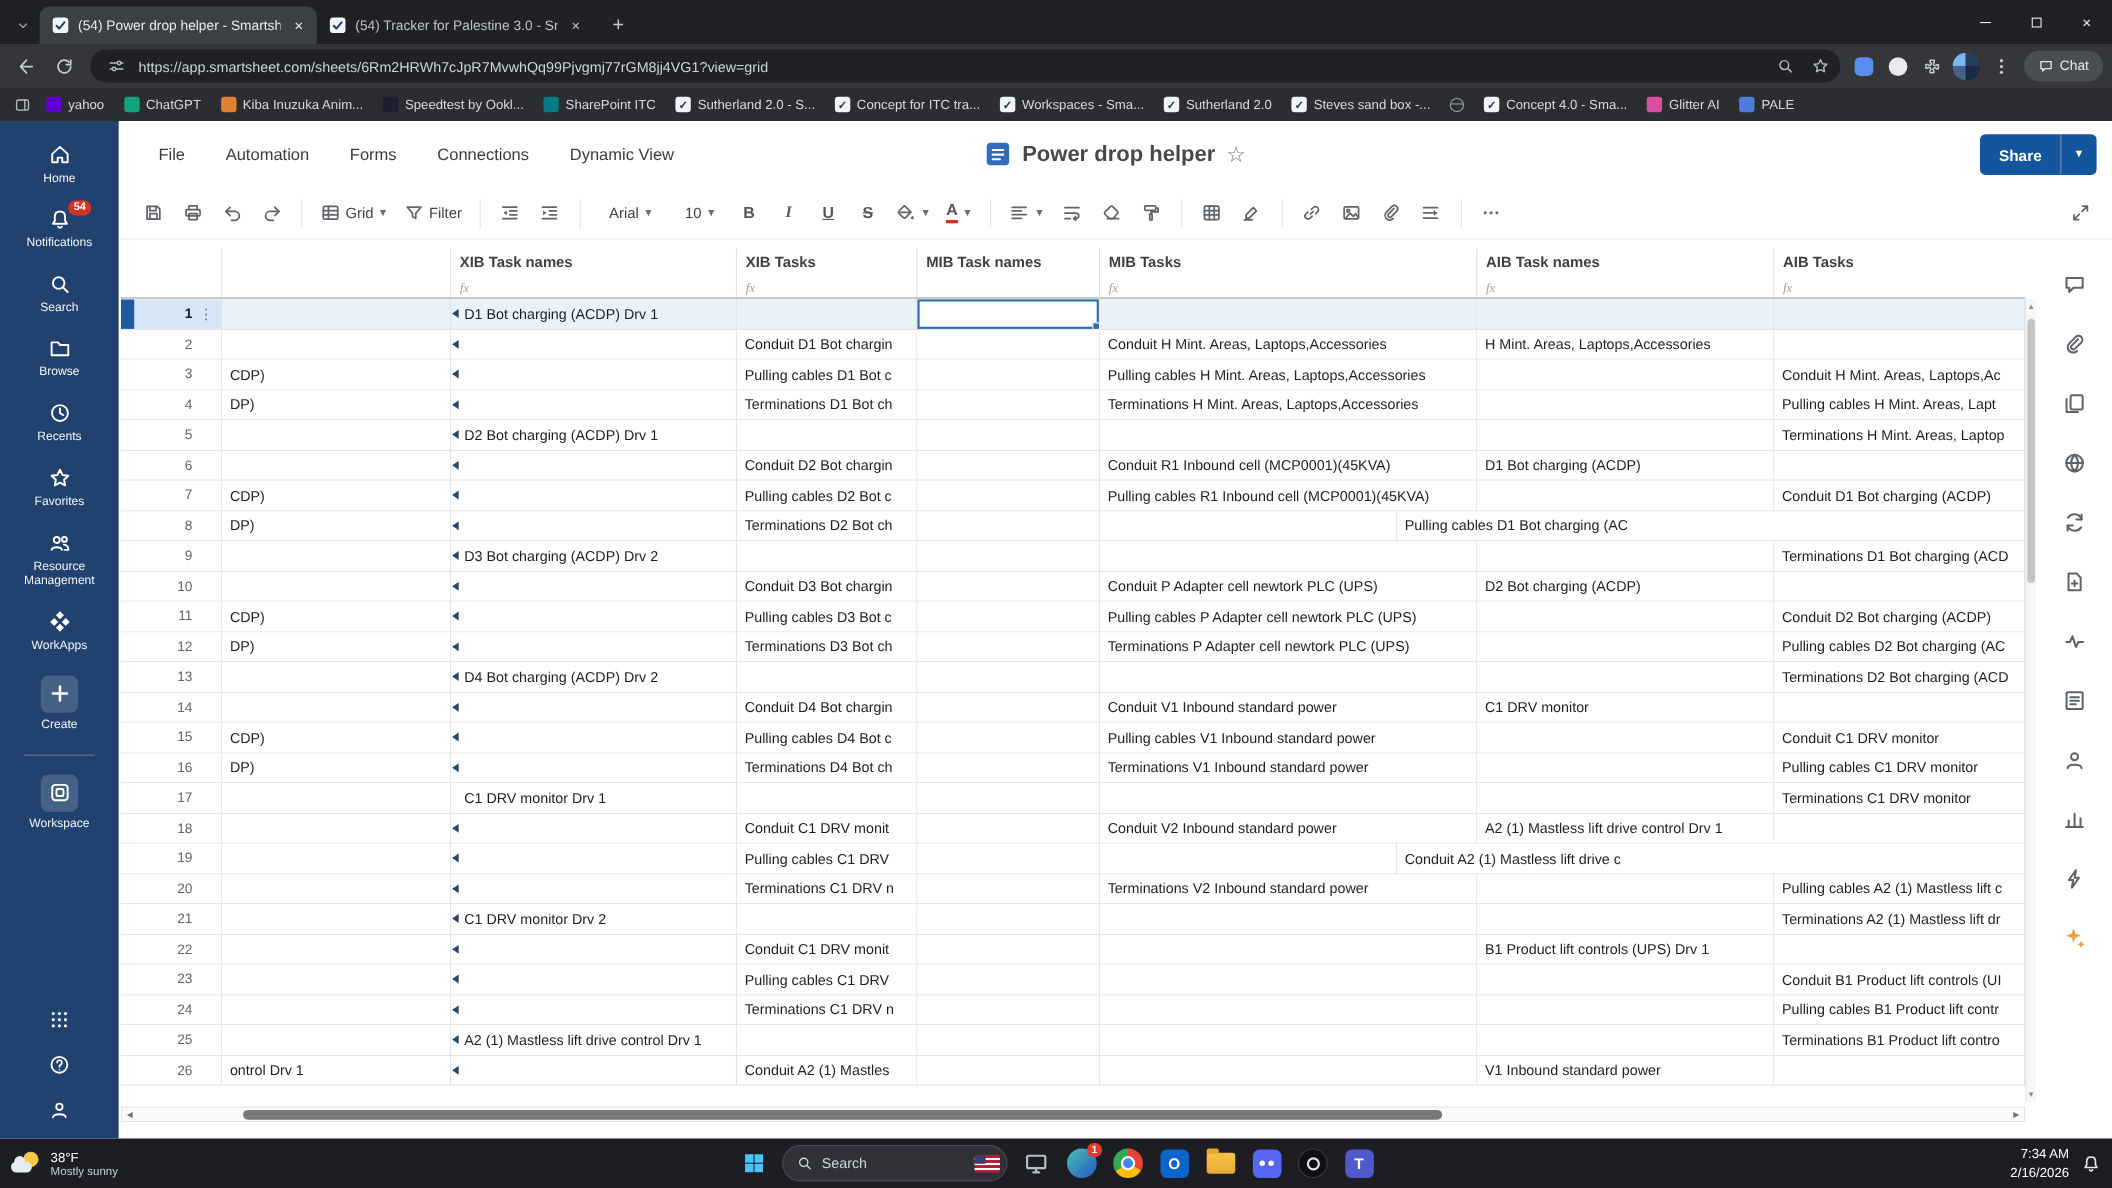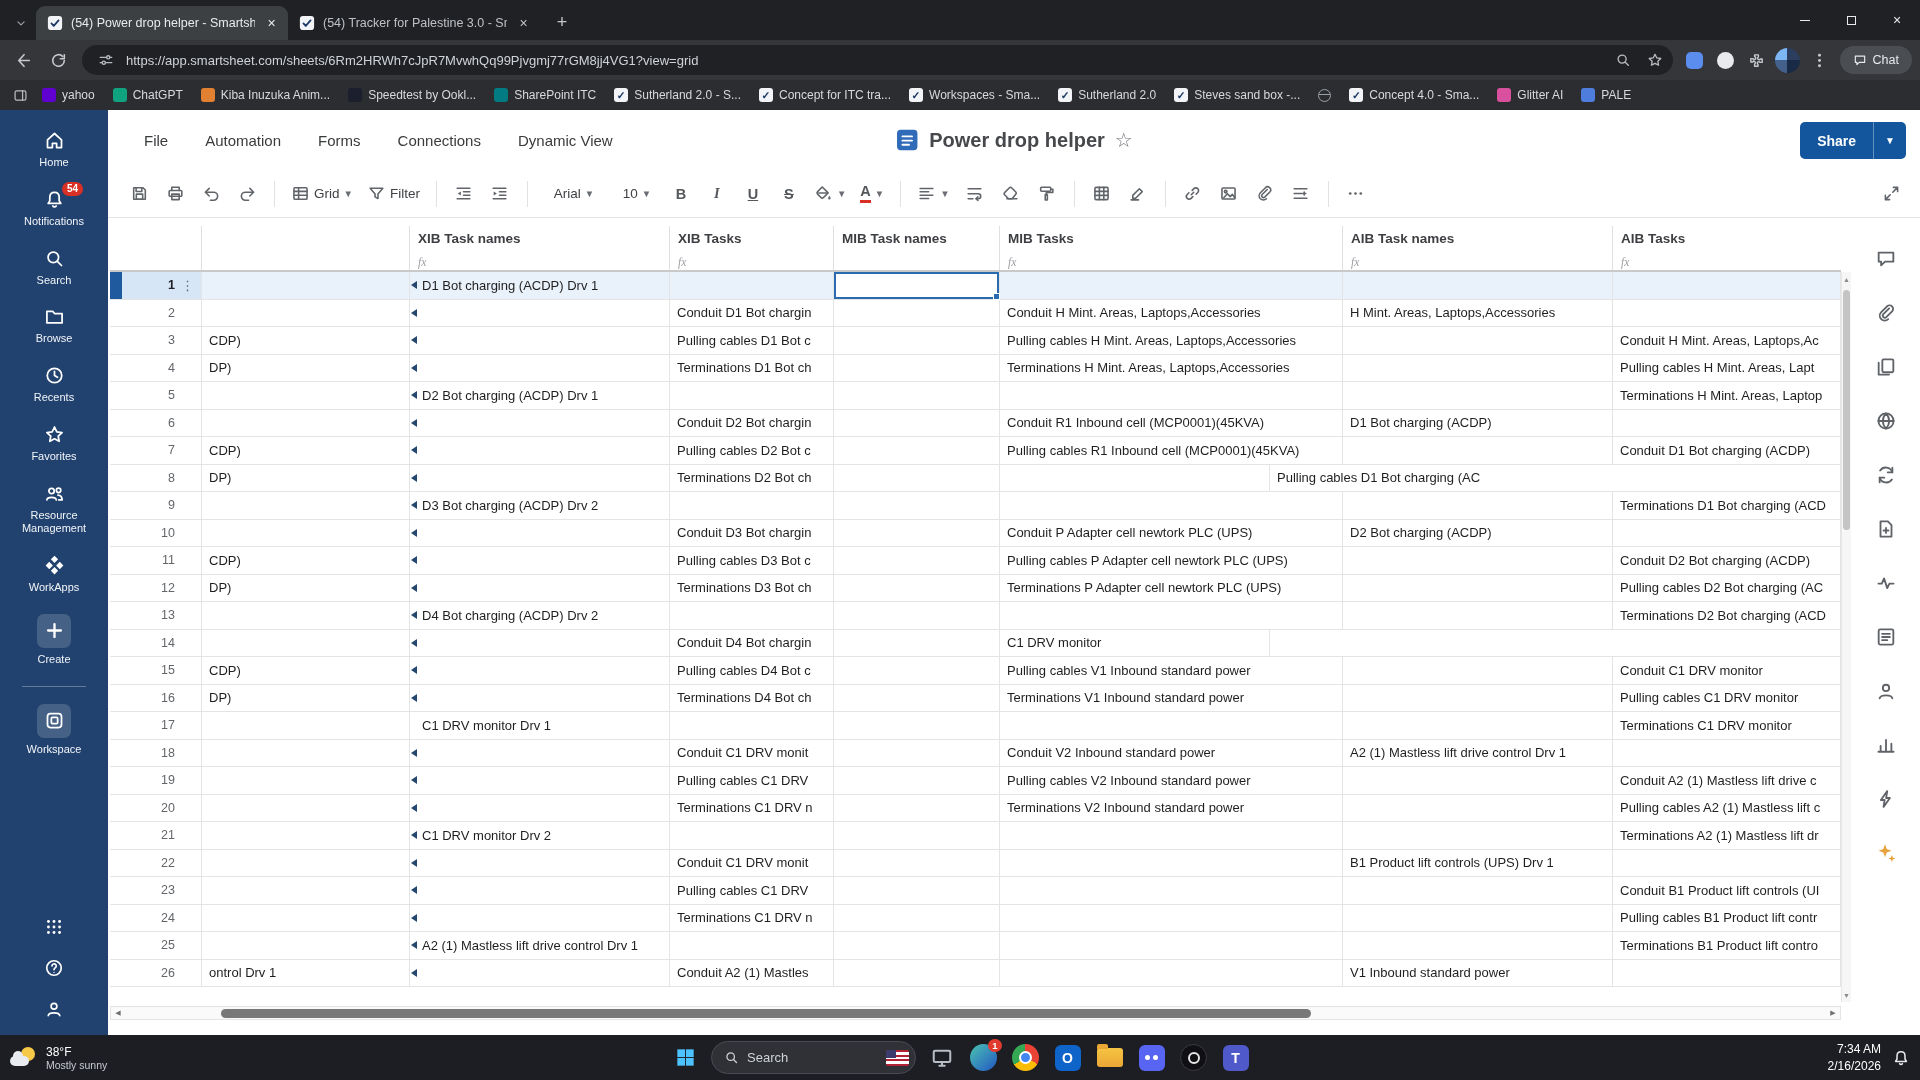--- a/index.html
+++ b/index.html
@@ -899,20 +899,21 @@
           <div class="cell" style="flex: 1 1 0%;">Terminations D2 Bot charging (ACD</div>
         </div>
         <div class="grow">
           <div class="cell rownum" style="width: 92px;">14</div>
           <div class="cell" style="width: 208px;"></div>
           <div class="cell xibname" style="width: 260px;">
             <span class="ovfarrow"></span>
           </div>
           <div class="cell" style="width: 164px;">Conduit D4 Bot chargin</div>
           <div class="cell" style="width: 166px;"></div>
+          <div class="cell" style="width: 343px;">Conduit V1 Inbound standard power</div>
           <div class="cell" style="width: 270px;">C1 DRV monitor</div>
           <div class="cell" style="flex: 1 1 0%;"></div>
         </div>
         <div class="grow">
           <div class="cell rownum" style="width: 92px;">15</div>
           <div class="cell" style="width: 208px;">CDP)</div>
           <div class="cell xibname" style="width: 260px;">
             <span class="ovfarrow"></span>
           </div>
           <div class="cell" style="width: 164px;">Pulling cables D4 Bot c</div>
@@ -956,21 +957,20 @@
           <div class="cell" style="flex: 1 1 0%;"></div>
         </div>
         <div class="grow">
           <div class="cell rownum" style="width: 92px;">19</div>
           <div class="cell" style="width: 208px;"></div>
           <div class="cell xibname" style="width: 260px;">
             <span class="ovfarrow"></span>
           </div>
           <div class="cell" style="width: 164px;">Pulling cables C1 DRV</div>
           <div class="cell" style="width: 166px;"></div>
-          <div class="cell" style="width: 343px;">Pulling cables V2 Inbound standard power</div>
           <div class="cell" style="width: 270px;"></div>
           <div class="cell" style="flex: 1 1 0%;">Conduit A2 (1) Mastless lift drive c</div>
         </div>
         <div class="grow">
           <div class="cell rownum" style="width: 92px;">20</div>
           <div class="cell" style="width: 208px;"></div>
           <div class="cell xibname" style="width: 260px;">
             <span class="ovfarrow"></span>
           </div>
           <div class="cell" style="width: 164px;">Terminations C1 DRV n</div>

